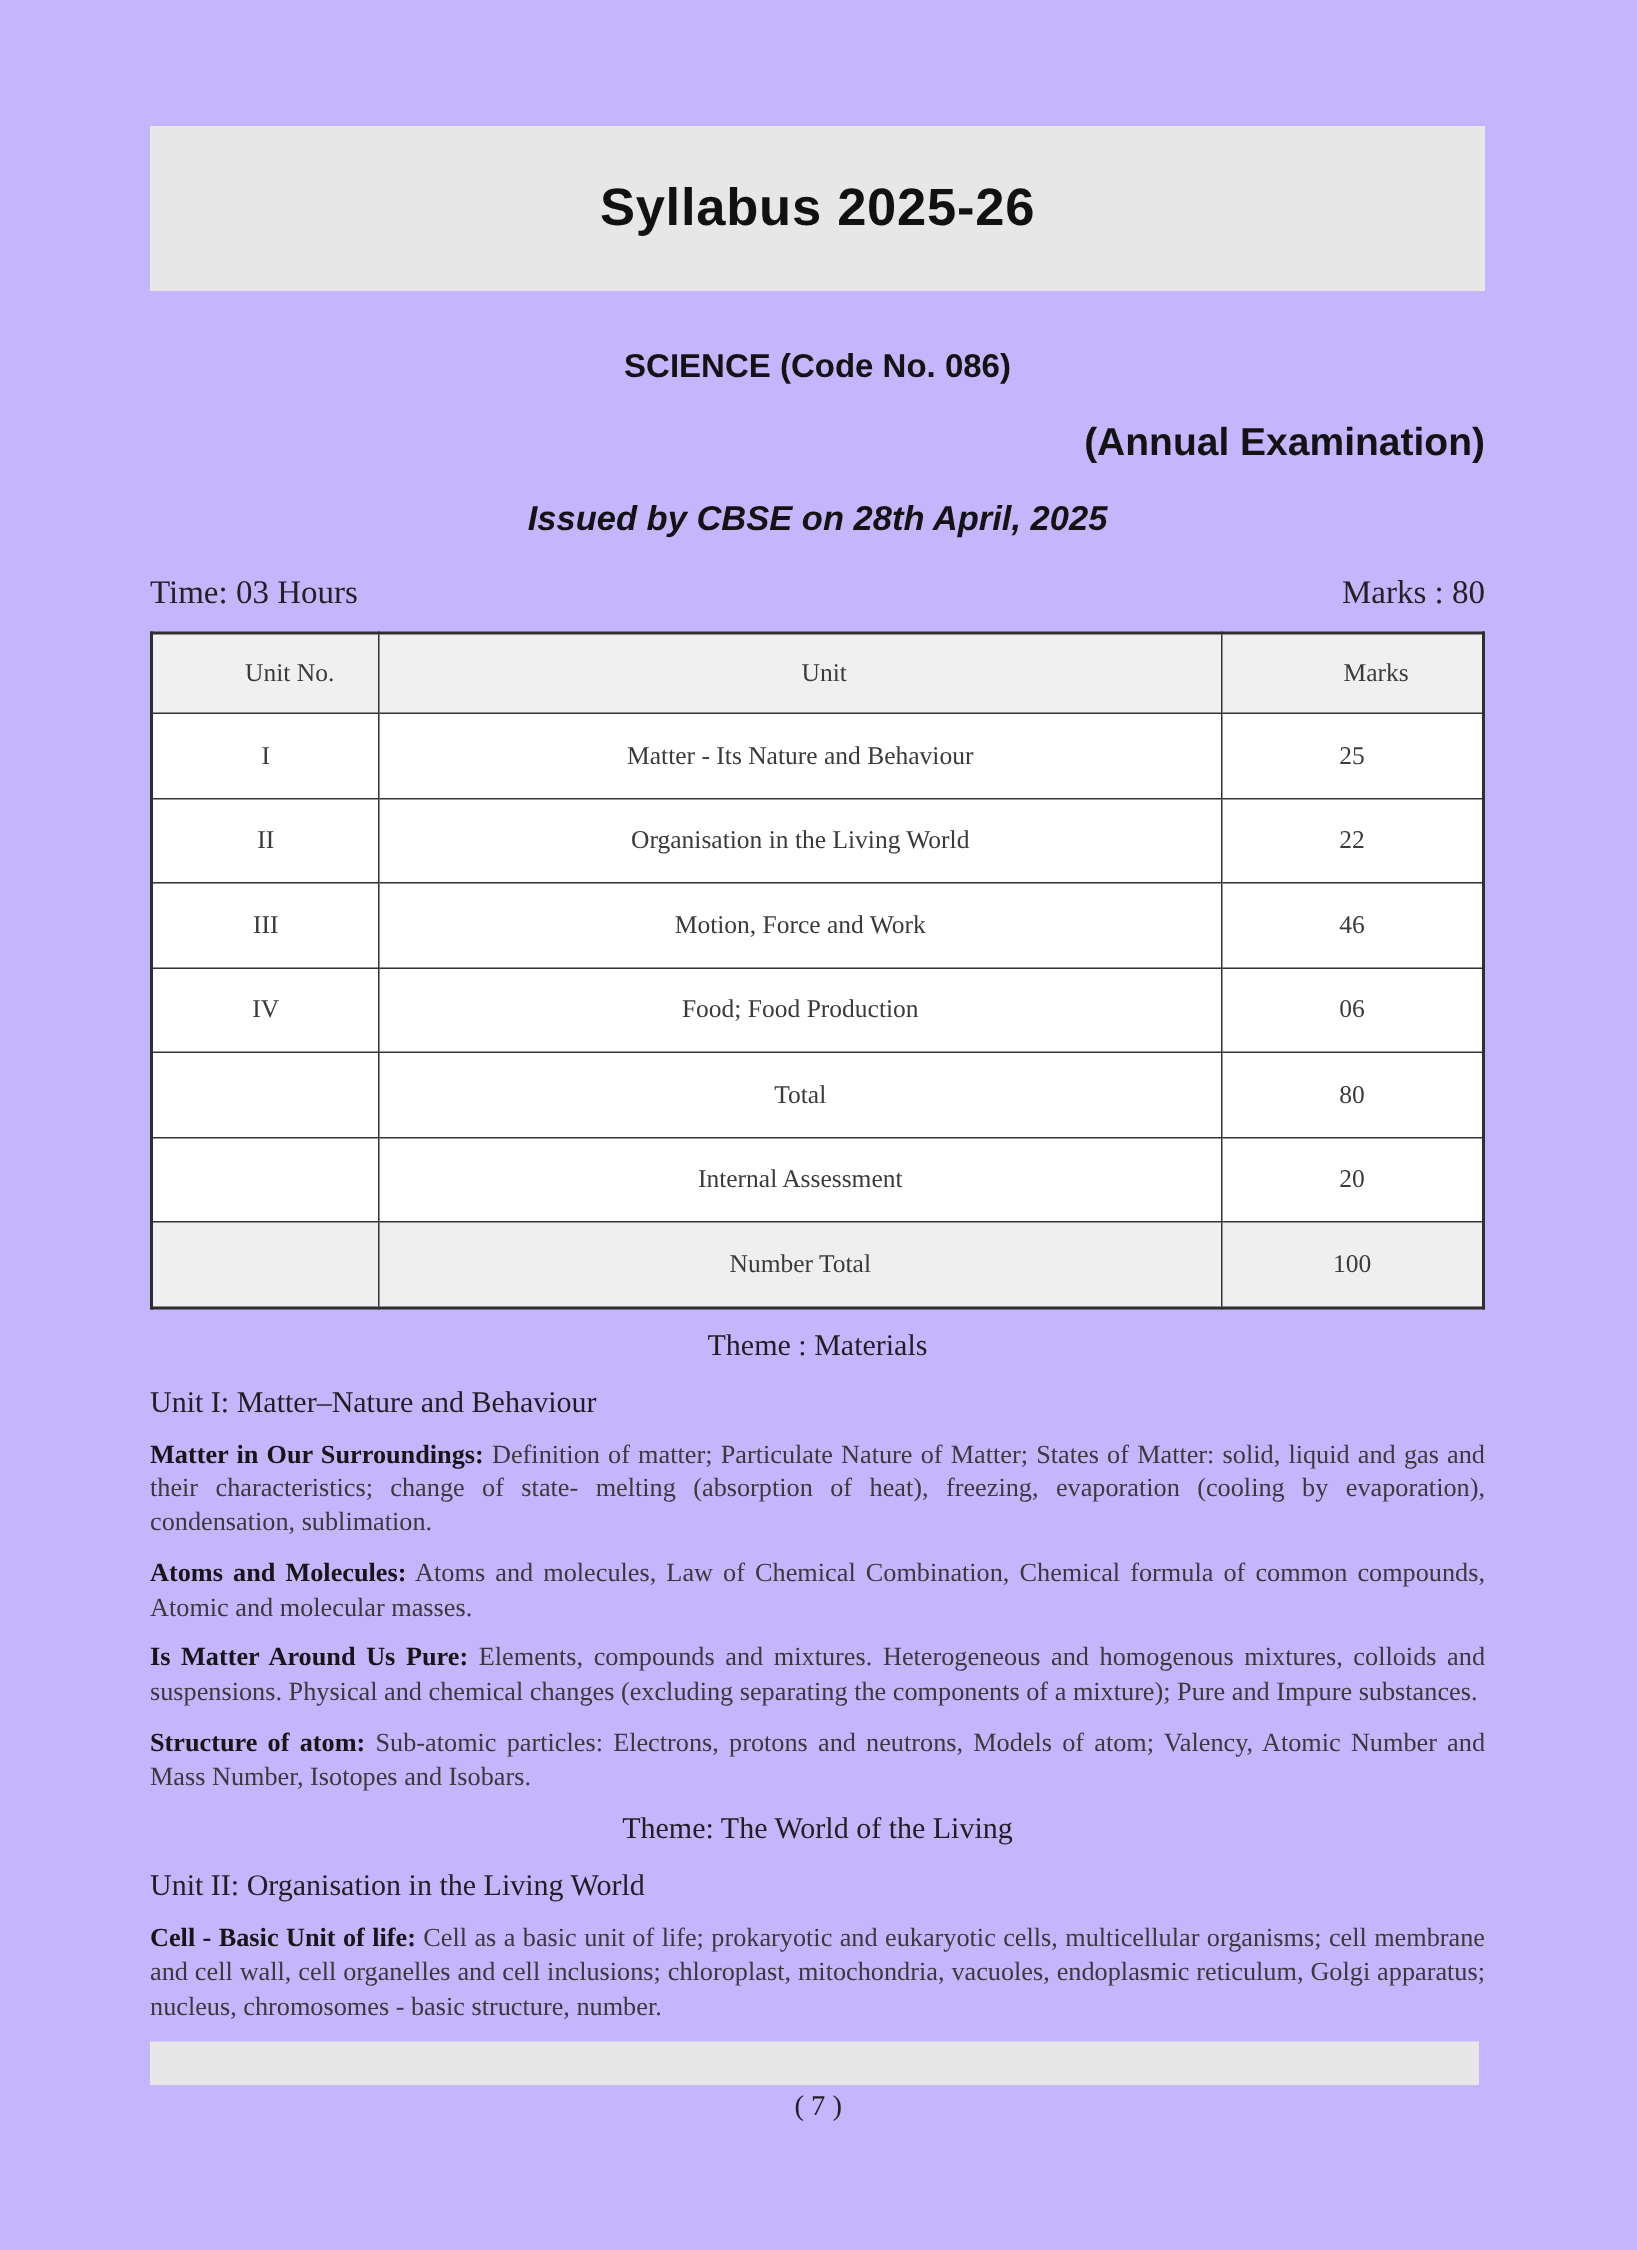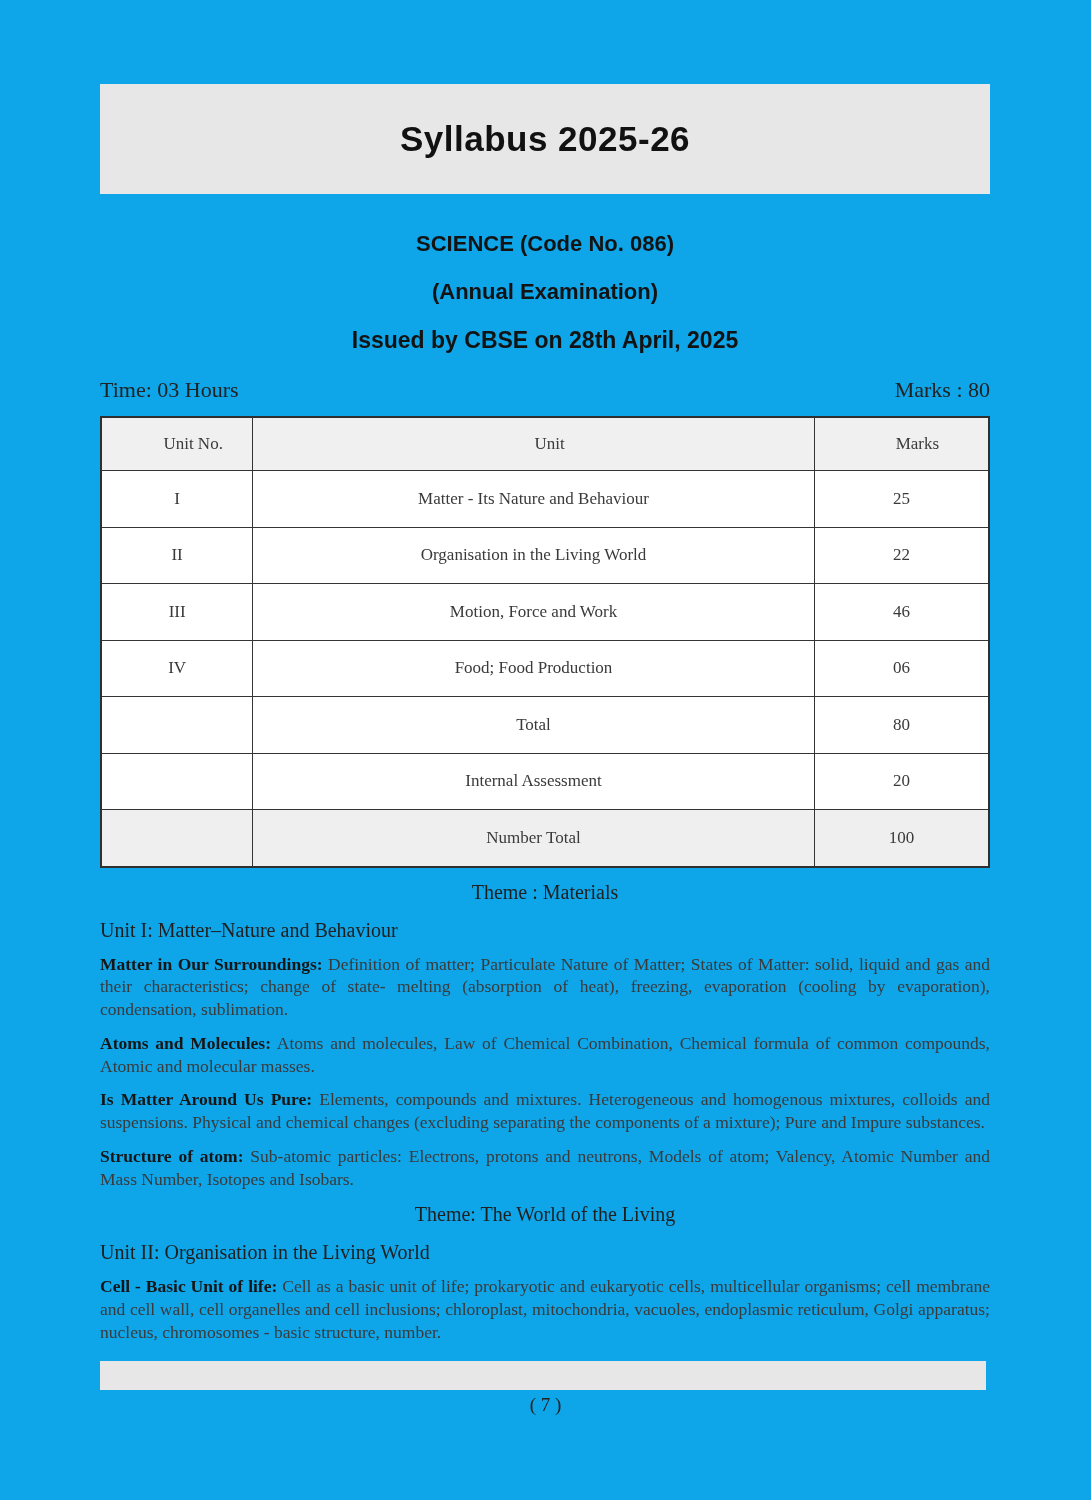--- a/index.html
+++ b/index.html
@@ -1,20 +1,20 @@
 <!DOCTYPE html>
 <html><head>
 <meta charset="utf-8">
 <style>
   html, body { margin: 0; padding: 0; background: #ffffff; }
   .page {
     position: relative;
     width: 1091px;
     height: 1500px;
-    background: #0ea5e9;
+    background: #c4b5fd;
     font-family: "Liberation Serif", serif;
     color: #2e2e2e;
     overflow: hidden;
   }
   .content {
     position: absolute;
     left: 100px;
     top: 0;
     width: 890px;
   }
@@ -38,22 +38,22 @@
   }
 
   
   .subtitle {
     text-align: center;
     font-family: "Liberation Sans", sans-serif;
     font-weight: bold;
     color: #131313;
   }
   .subtitle.line1 { margin-top: 37px; font-size: 22px; }
-  .subtitle.line2 { margin-top: 22px; font-size: 22px; }
-  .subtitle.line3 { margin-top: 22px; font-size: 23px; }
+  .subtitle.line2 { margin-top: 22px; font-size: 26px; text-align: right; }
+  .subtitle.line3 { margin-top: 22px; font-size: 23px; font-style: italic; }
 
   
   .meta-row {
     margin-top: 23px;
     display: flex;
     justify-content: space-between;
     font-size: 22px;
     color: #222222;
   }
 

